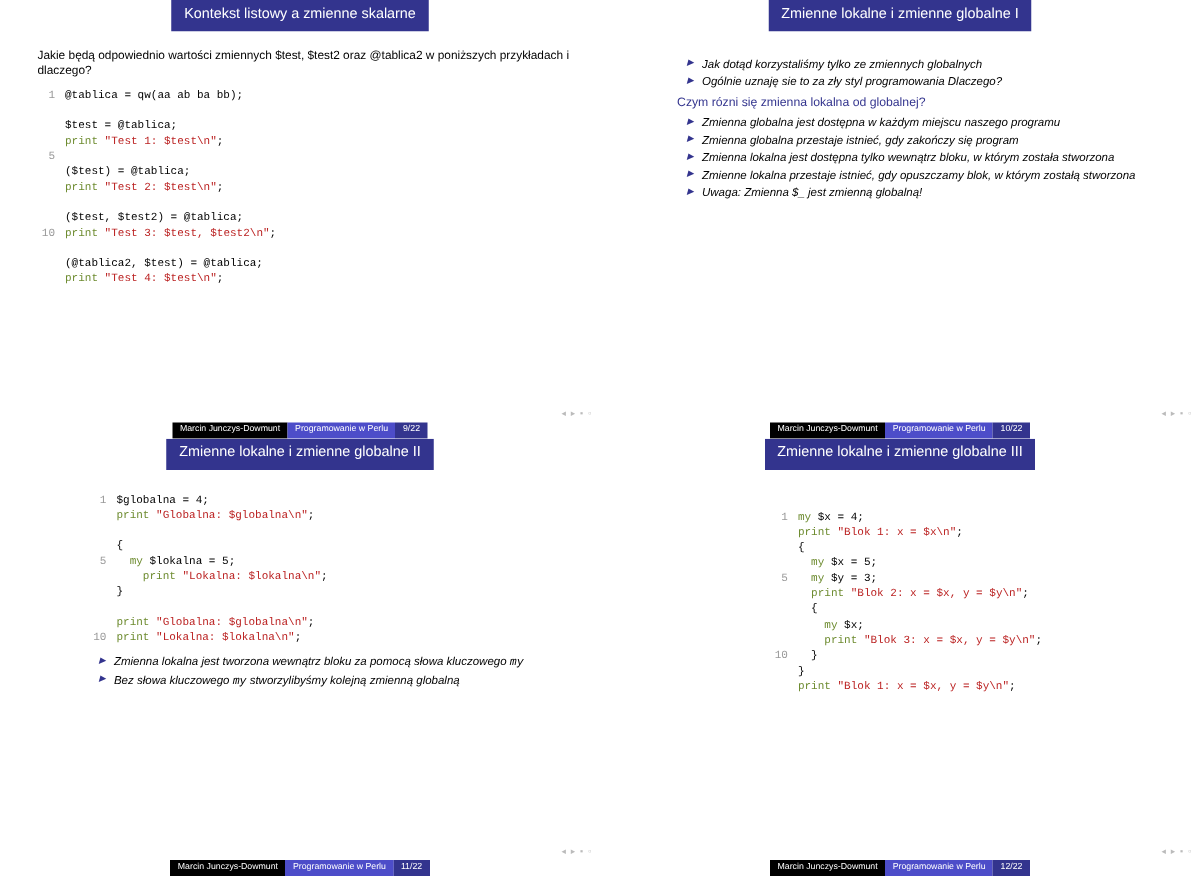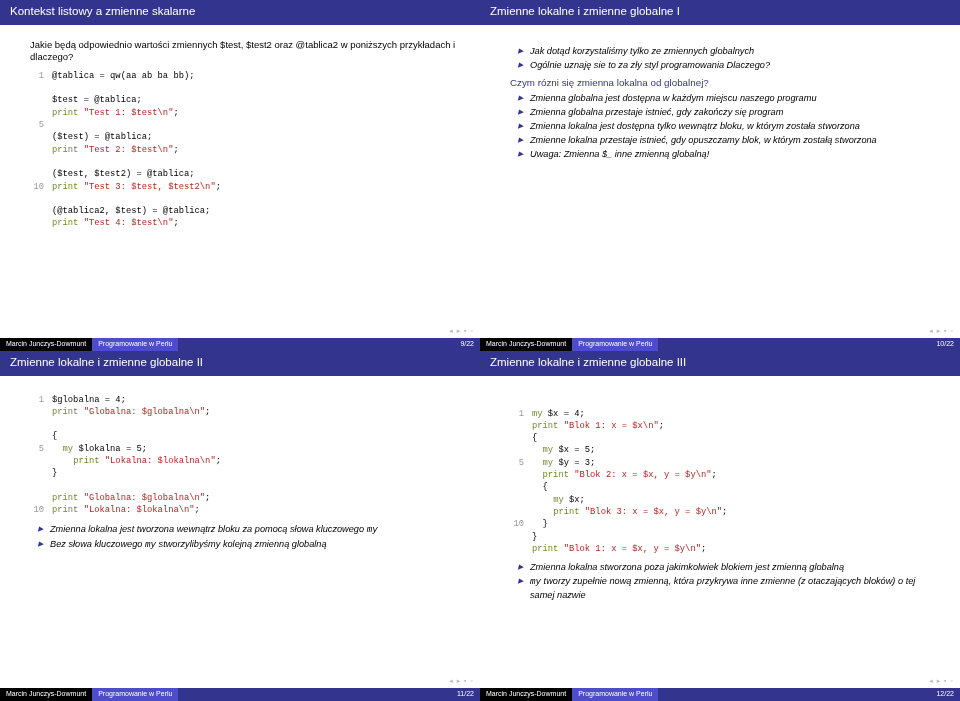--- a/index.html
+++ b/index.html
@@ -13,20 +13,21 @@
     grid-template-rows: 1fr 1fr;
     gap: 0;
   }
   .slide {
     position: relative;
     background: #fff;
     display: flex;
     flex-direction: column;
     font-size: 9px;
     overflow: hidden;
+    align-items: center;
   }
   .header {
     background: #33348e;
     color: #fff;
     padding: 5px 10px 8px 10px;
     font-size: 11.5px;
     font-weight: normal;
     margin-bottom: 4px;
   }
   .body {
@@ -137,21 +138,21 @@
     <ul class="bullets" style="margin-top:12px;">
       <li>Jak dotąd korzystaliśmy tylko ze zmiennych globalnych</li>
       <li>Ogólnie uznaję sie to za zły styl programowania Dlaczego?</li>
     </ul>
     <div class="subhead">Czym rózni się zmienna lokalna od globalnej?</div>
     <ul class="bullets">
       <li>Zmienna globalna jest dostępna w każdym miejscu naszego programu</li>
       <li>Zmienna globalna przestaje istnieć, gdy zakończy się program</li>
       <li>Zmienna lokalna jest dostępna tylko wewnątrz bloku, w którym została stworzona</li>
       <li>Zmienne lokalna przestaje istnieć, gdy opuszczamy blok, w którym zostałą stworzona</li>
-      <li>Uwaga: Zmienna $_ inne zmienną globalną!</li>
+      <li>Uwaga: Zmienna $_ jest zmienną globalną!</li>
     </ul>
   </div>
   <div class="navdots">◂ ▸ ▪ ▫</div>
   <div class="footer">
     <div class="f1">Marcin Junczys-Dowmunt</div>
     <div class="f2">Programowanie w Perlu</div>
     <div class="f3">10/22</div>
   </div>
 </div>
 
@@ -189,24 +190,20 @@
 <span class="ln"></span>{
 <span class="ln"></span>  <span class="kw">my</span> $x = 5;
 <span class="ln">5</span>  <span class="kw">my</span> $y = 3;
 <span class="ln"></span>  <span class="kw">print</span> <span class="str">"Blok 2: x = $x, y = $y\n"</span>;
 <span class="ln"></span>  {
 <span class="ln"></span>    <span class="kw">my</span> $x;
 <span class="ln"></span>    <span class="kw">print</span> <span class="str">"Blok 3: x = $x, y = $y\n"</span>;
 <span class="ln">10</span>  }
 <span class="ln"></span>}
 <span class="ln"></span><span class="kw">print</span> <span class="str">"Blok 1: x = $x, y = $y\n"</span>;</div>
-    <ul class="bullets">
-      <li>Zmienna lokalna stworzona poza jakimkolwiek blokiem jest zmienną globalną</li>
-      <li><span class="mono">my</span><span> tworzy zupełnie nową zmienną, która przykrywa inne zmienne (z otaczających bloków) o tej samej nazwie</span></li>
-    </ul>
   </div>
   <div class="navdots">◂ ▸ ▪ ▫</div>
   <div class="footer">
     <div class="f1">Marcin Junczys-Dowmunt</div>
     <div class="f2">Programowanie w Perlu</div>
     <div class="f3">12/22</div>
   </div>
 </div>
 
 </body></html>

